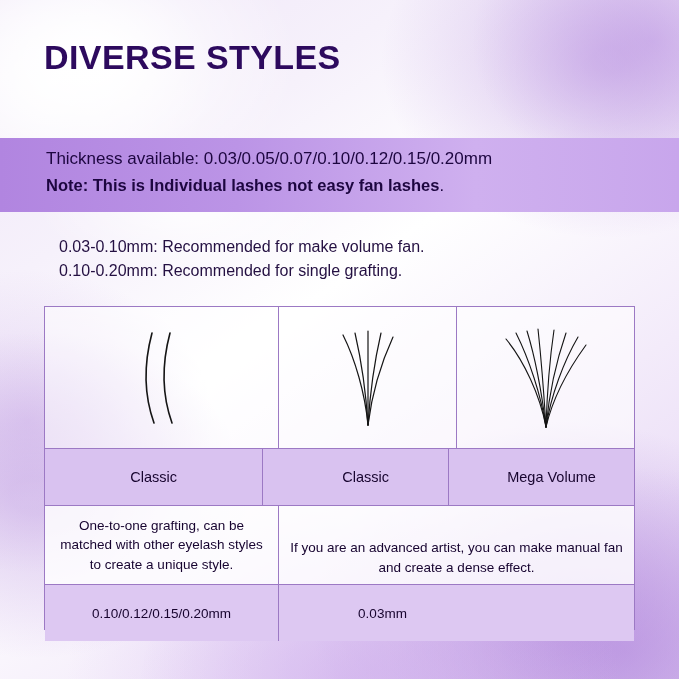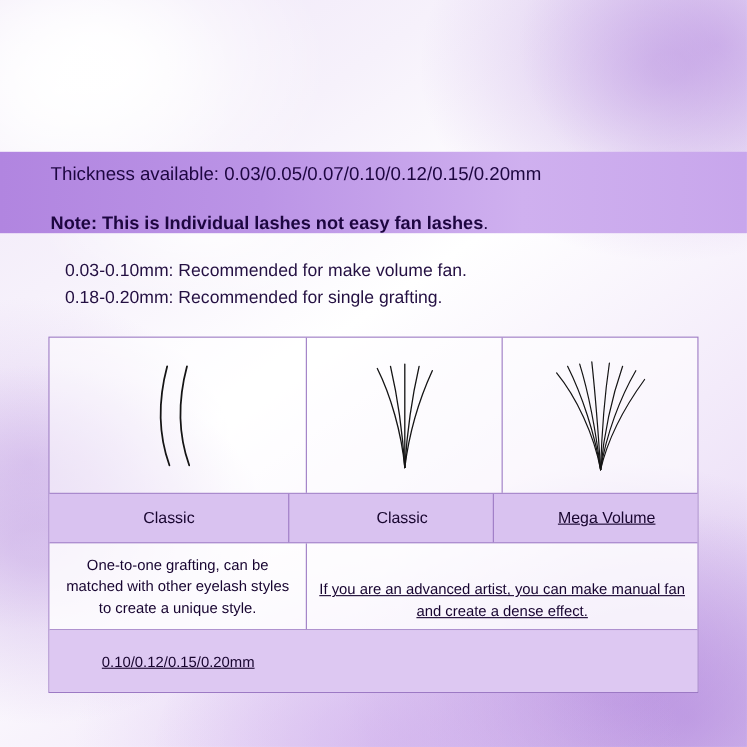--- a/index.html
+++ b/index.html
@@ -51,21 +51,21 @@
   
   .band {
     position: absolute; left: 0; top: 138px; width: 679px; height: 74px;
     background: linear-gradient(90deg, #b185e0 0%, #bb94e6 35%, #cfb0ef 70%, #c8a6ec 100%);
   }
   .band-line1 {
     position: absolute; left: 46px; top: 149px;
     color: #1d0640; font-size: 17px; font-weight: 400;
   }
   .band-line2 {
-    position: absolute; left: 46px; top: 194px;
+    position: absolute; left: 46px; top: 176px;
     color: #1d0640; font-size: 16.5px; font-weight: 700;
   }
   .band-line2 .tail { font-weight: 400; }
 
   
   .note {
     position: absolute; left: 59px;
     color: #241042; font-size: 16px;
   }
   .note1 { top: 238px; }
@@ -73,28 +73,28 @@
 
   
   .table {
     position: absolute; left: 44px; top: 306px;
     width: 591px; height: 324px;
     border: 1px solid #9c79c4;
     background: rgba(255,255,255,0.55);
   }
   .row { display: flex; width: 100%; }
   .cell { border-right: 1px solid #9c79c4; display: flex; align-items: center; justify-content: center; }
-  .cell:last-child { border-right: none; text-decoration: underline; }
+  .cell:last-child { border-right: none; }
 
   .row-img { height: 142px; border-bottom: 1px solid #9c79c4; }
   .c1 { width: 234px; }
   .c2 { width: 178px; }
   .c3 { width: 177px; }
 
-  .row-label { height: 45px; border-bottom: 1px solid #9c79c4; background: #d9c2f0; gap: 20px; }
+  .row-label { height: 57px; border-bottom: 1px solid #9c79c4; background: #d9c2f0; gap: 20px; }
   .row-label .cell { font-size: 14.5px; color: #18052f; }
 
   .row-desc { height: 79px; border-bottom: 1px solid #9c79c4; background: rgba(255,255,255,0.62); }
   .row-desc .cell { font-size: 13.5px; color: #170430; text-align: center; line-height: 1.45; padding: 0 10px; }
   .desc-wide { width: 355px; margin-top: 26px; }
 
   .row-thk { height: 56px; background: #ddc8f2; gap: 15px; }
   .row-thk .cell { font-size: 13.5px; color: #18052f; }
 
   svg { display: block; }
@@ -106,30 +106,31 @@
   <div class="swirl sw1"></div>
   <div class="swirl sw2"></div>
   <div class="swirl sw3"></div>
   <div class="swirl sw4"></div>
   <div class="swirl sw5"></div>
   <div class="swirl sw6"></div>
 
   <div class="content">
 
     <div class="headline">
+      <span class="l2">DIVERSE STYLES</span>
     </div>
 
     <div class="band"></div>
     <div class="band-line1">Thickness available: 0.03/0.05/0.07/0.10/0.12/0.15/0.20mm</div>
     <div class="band-line2">
       <span>Note: This is Individual lashes not easy fan lashes</span><span class="tail">.</span>
     </div>
 
     <div class="note note1">0.03-0.10mm: Recommended for make volume fan.</div>
-    <div class="note note2">0.18-0.20mm: Recommended for single grafting.</div>
+    <div class="note note2">0.10-0.20mm: Recommended for single grafting.</div>
 
     <div class="table">
 
       <div class="row row-img">
         <div class="cell c1">
           <svg width="80" height="110" viewBox="0 0 80 110">
             <path d="M30 10 C22 40, 22 72, 32 100" stroke="#151515" stroke-width="1.6" fill="none" stroke-linecap="round"></path>
             <path d="M48 10 C40 40, 40 72, 50 100" stroke="#151515" stroke-width="1.6" fill="none" stroke-linecap="round"></path>
           </svg>
         </div>
@@ -166,17 +167,18 @@
         <div class="cell c3">Mega Volume</div>
       </div>
 
       <div class="row row-desc">
         <div class="cell c1">One-to-one grafting, can be matched with other eyelash styles to create a unique style.</div>
         <div class="cell desc-wide">If you are an advanced artist, you can make manual fan and create a dense effect.</div>
       </div>
 
       <div class="row row-thk">
         <div class="cell c1">0.10/0.12/0.15/0.20mm</div>
+        <div class="cell c3">0.03mm</div>
       </div>
 
     </div>
   </div>
 </div>
 
 </body></html>

